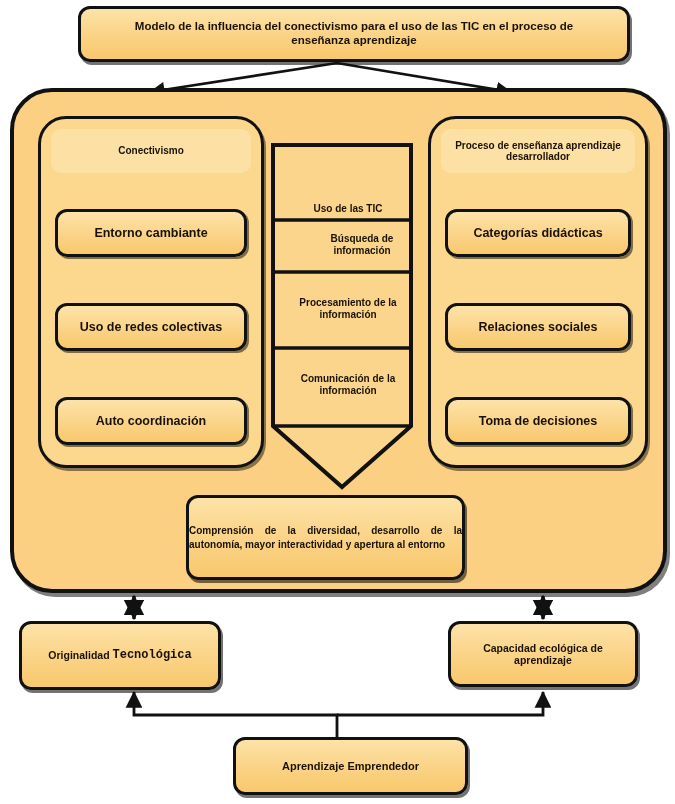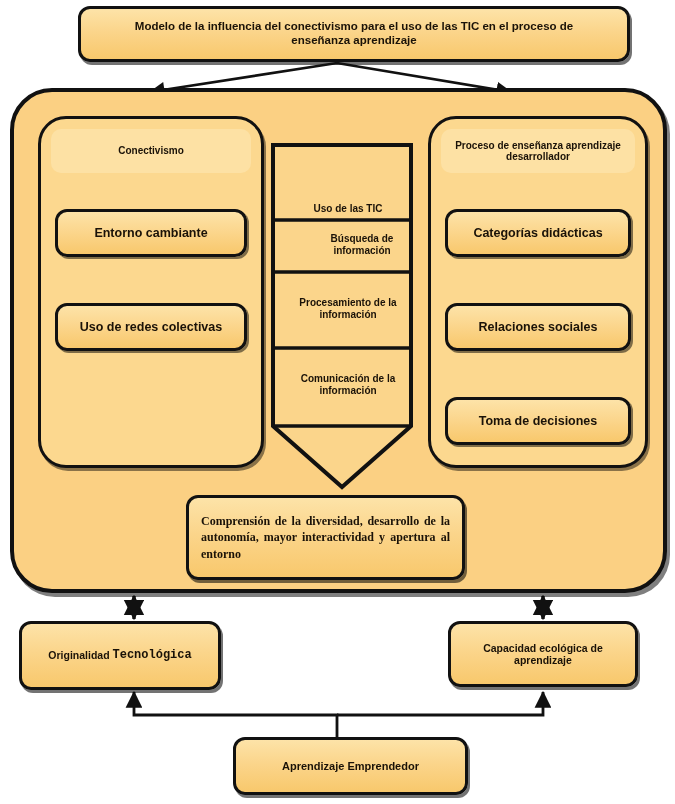--- a/index.html
+++ b/index.html
@@ -91,21 +91,21 @@
     font-size: 10px; font-weight: bold; color: #1a1208; line-height: 1.16;
   }
   .cf1 { top: 4px;   height: 72px; align-items: flex-end; padding-bottom: 3px; }
   .cf2 { top: 78px;  height: 50px; padding-left: 28px; }
   .cf3 { top: 130px; height: 74px; }
   .cf4 { top: 206px; height: 74px; }
 
   
   #conclusion-box {
     left: 186px; top: 495px; width: 279px; height: 85px;
-    font-size: 12px; border-radius: 12px; padding: 0 12px; font-family: Liberation Serif, serif;
+    font-size: 10px; border-radius: 12px; padding: 0 0;
   }
   #conclusion-box .just {
     text-align: justify; text-align-last: left; width: 100%;
     line-height: 1.38;
   }
 
   
   #box-originalidad {
     left: 19px; top: 621px; width: 202px; height: 69px;
     font-size: 10.5px; border-radius: 12px;
@@ -177,20 +177,21 @@
       <path d="M543,692 L543,715 L337,715" fill="none" stroke="#111" stroke-width="2.8" marker-start="url(#atail)"></path>
     </g>
   </svg>
 
   <div id="main-container">
 
     <div class="panel" id="panel-left">
       <div class="panel-header">Conectivismo</div>
       <div class="sub-box sb1">Entorno cambiante</div>
       <div class="sub-box sb2">Uso de redes colectivas</div>
+      <div class="sub-box sb3">Auto coordinación</div>
     </div>
 
     <div class="panel" id="panel-right">
       <div class="panel-header">Proceso de enseñanza aprendizaje desarrollador</div>
       <div class="sub-box sb2">Relaciones sociales</div>
       <div class="sub-box sb1">Categorías didácticas</div>
       <div class="sub-box sb3">Toma de decisiones</div>
     </div>
   </div>
 

